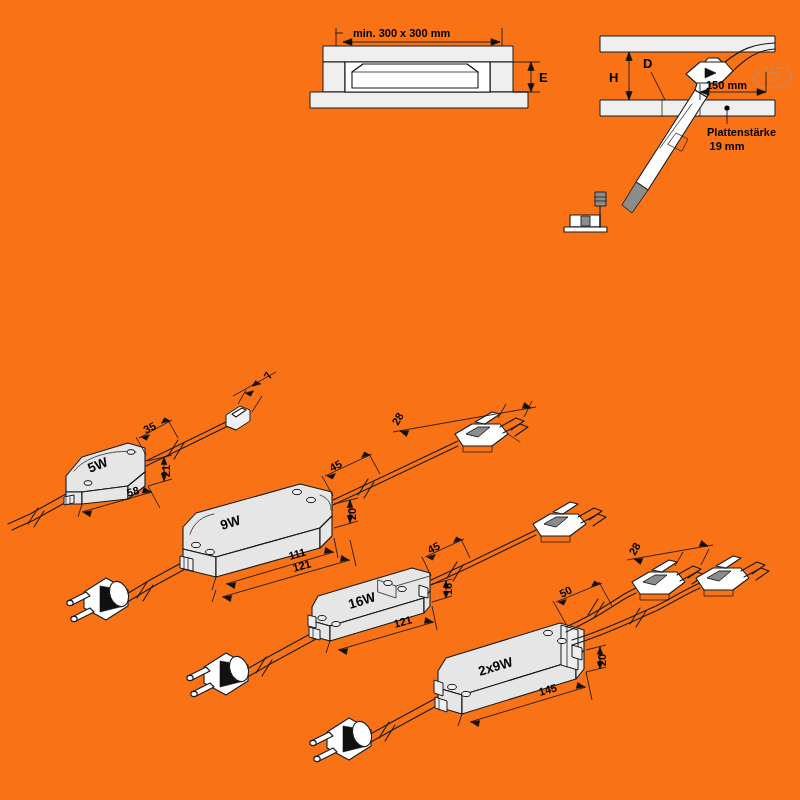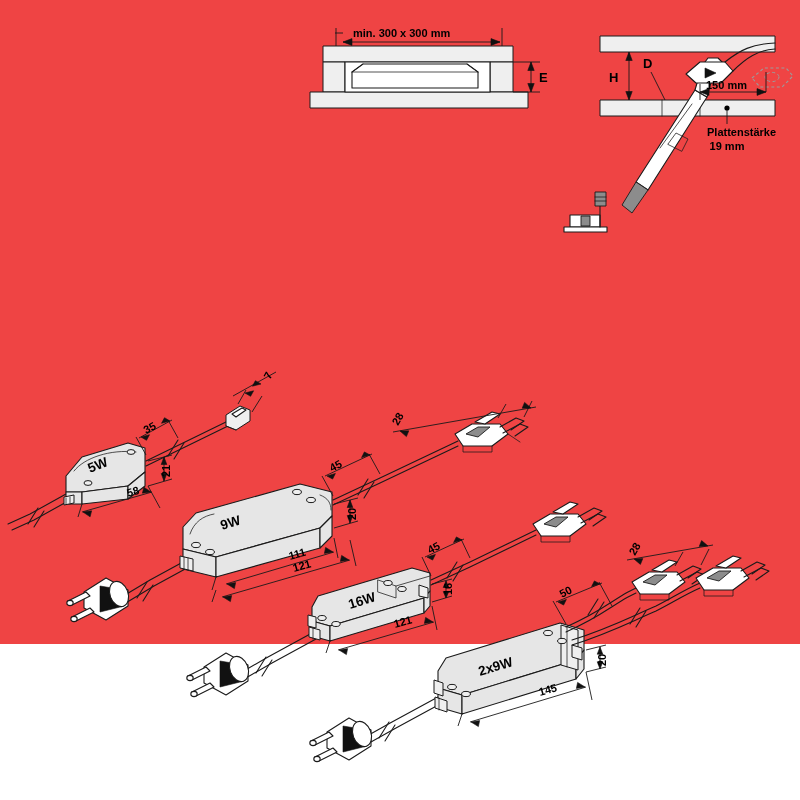--- a/index.html
+++ b/index.html
@@ -1,17 +1,17 @@
 <!DOCTYPE html>
 <html><head>
 <meta charset="utf-8">
 <style>
   html,body{margin:0;padding:0;background:#ffffff;}
   body{width:800px;height:800px;overflow:hidden;font-family:"Liberation Sans",sans-serif;}
-  #stage{position:relative;width:800px;height:644px;background:#ef4444;}
+  #stage{position:relative;width:800px;height:800px;background:#f97316;}
   svg{display:block;}
   .ln{stroke:#1a1a1a;stroke-width:1.1;fill:none;stroke-linecap:round;stroke-linejoin:round;}
   .lnT{stroke:#1a1a1a;stroke-width:0.75;fill:none;stroke-linecap:round;stroke-linejoin:round;}
   .dim{stroke:#1a1a1a;stroke-width:0.9;fill:none;}
   .fillG{fill:#e6e6e6;stroke:#1a1a1a;stroke-width:1.1;stroke-linejoin:round;}
   .fillGl{fill:#efefef;stroke:#1a1a1a;stroke-width:1.0;stroke-linejoin:round;}
   .fillW{fill:#ffffff;stroke:#1a1a1a;stroke-width:1.1;stroke-linejoin:round;}
   .fillD{fill:#8c8c8c;stroke:#1a1a1a;stroke-width:0.9;stroke-linejoin:round;}
   .fillK{fill:#111111;stroke:#111111;stroke-width:0.6;}
   .txt{font-family:"Liberation Sans",sans-serif;fill:#000;font-weight:bold;}

